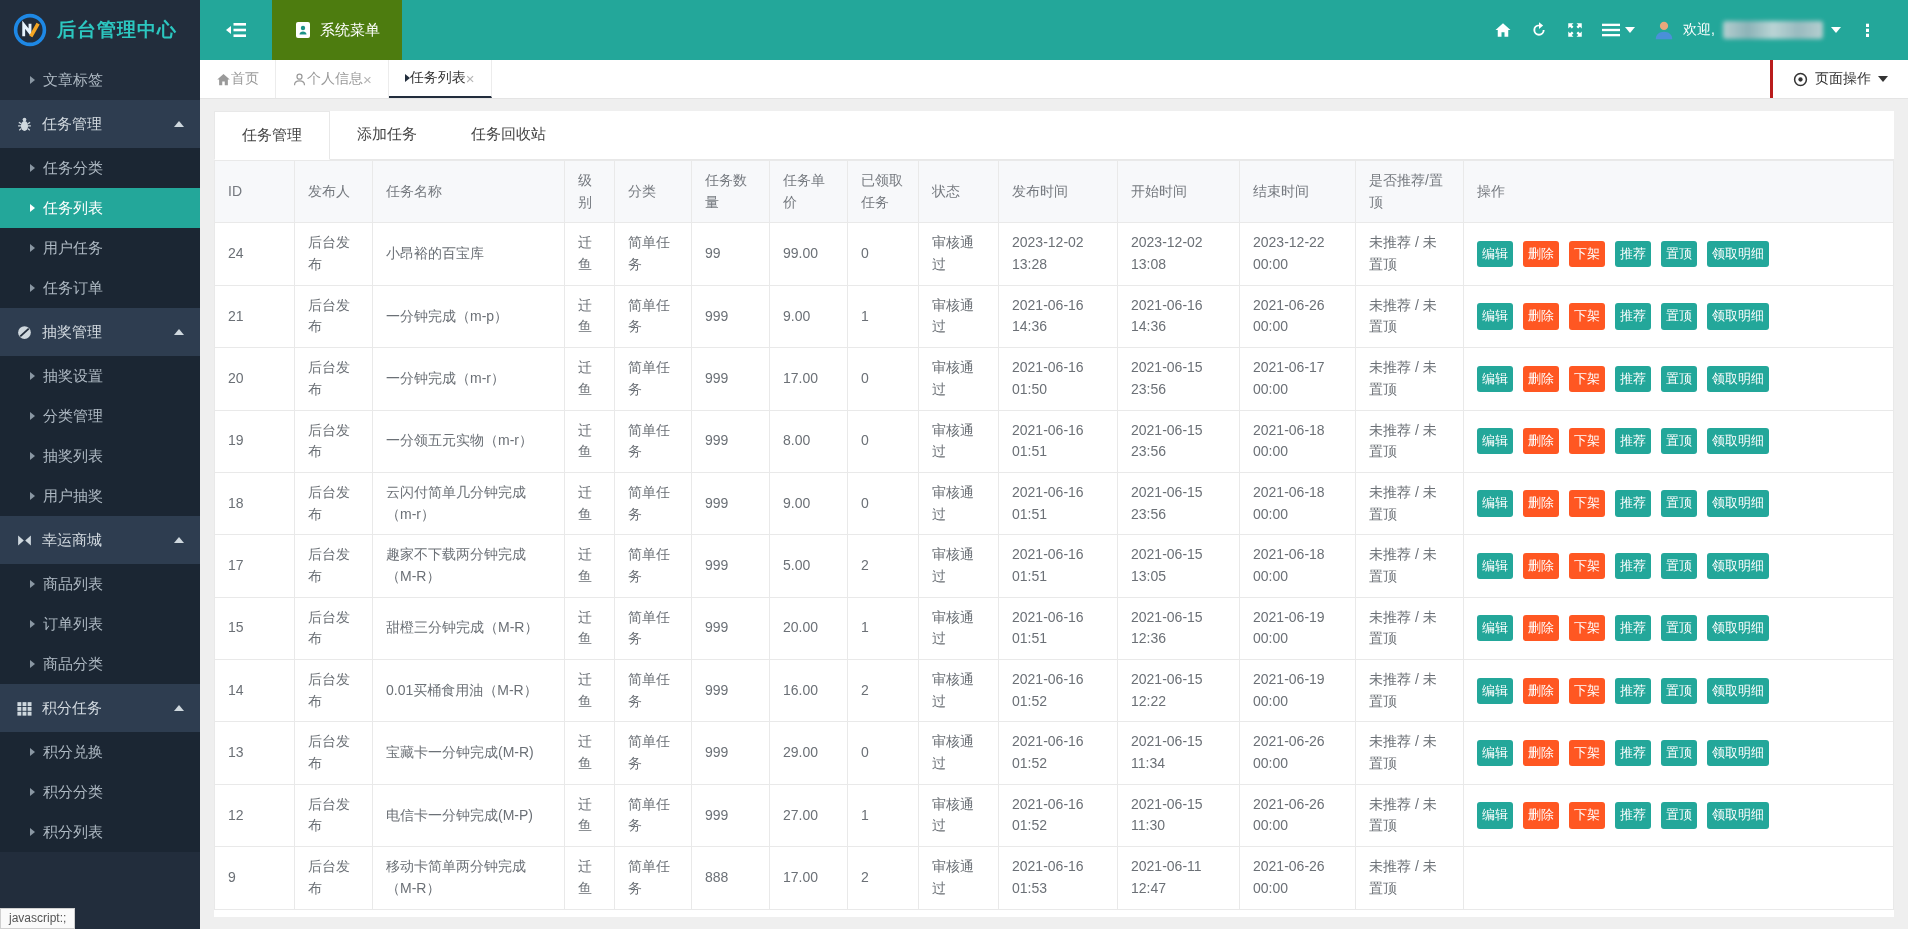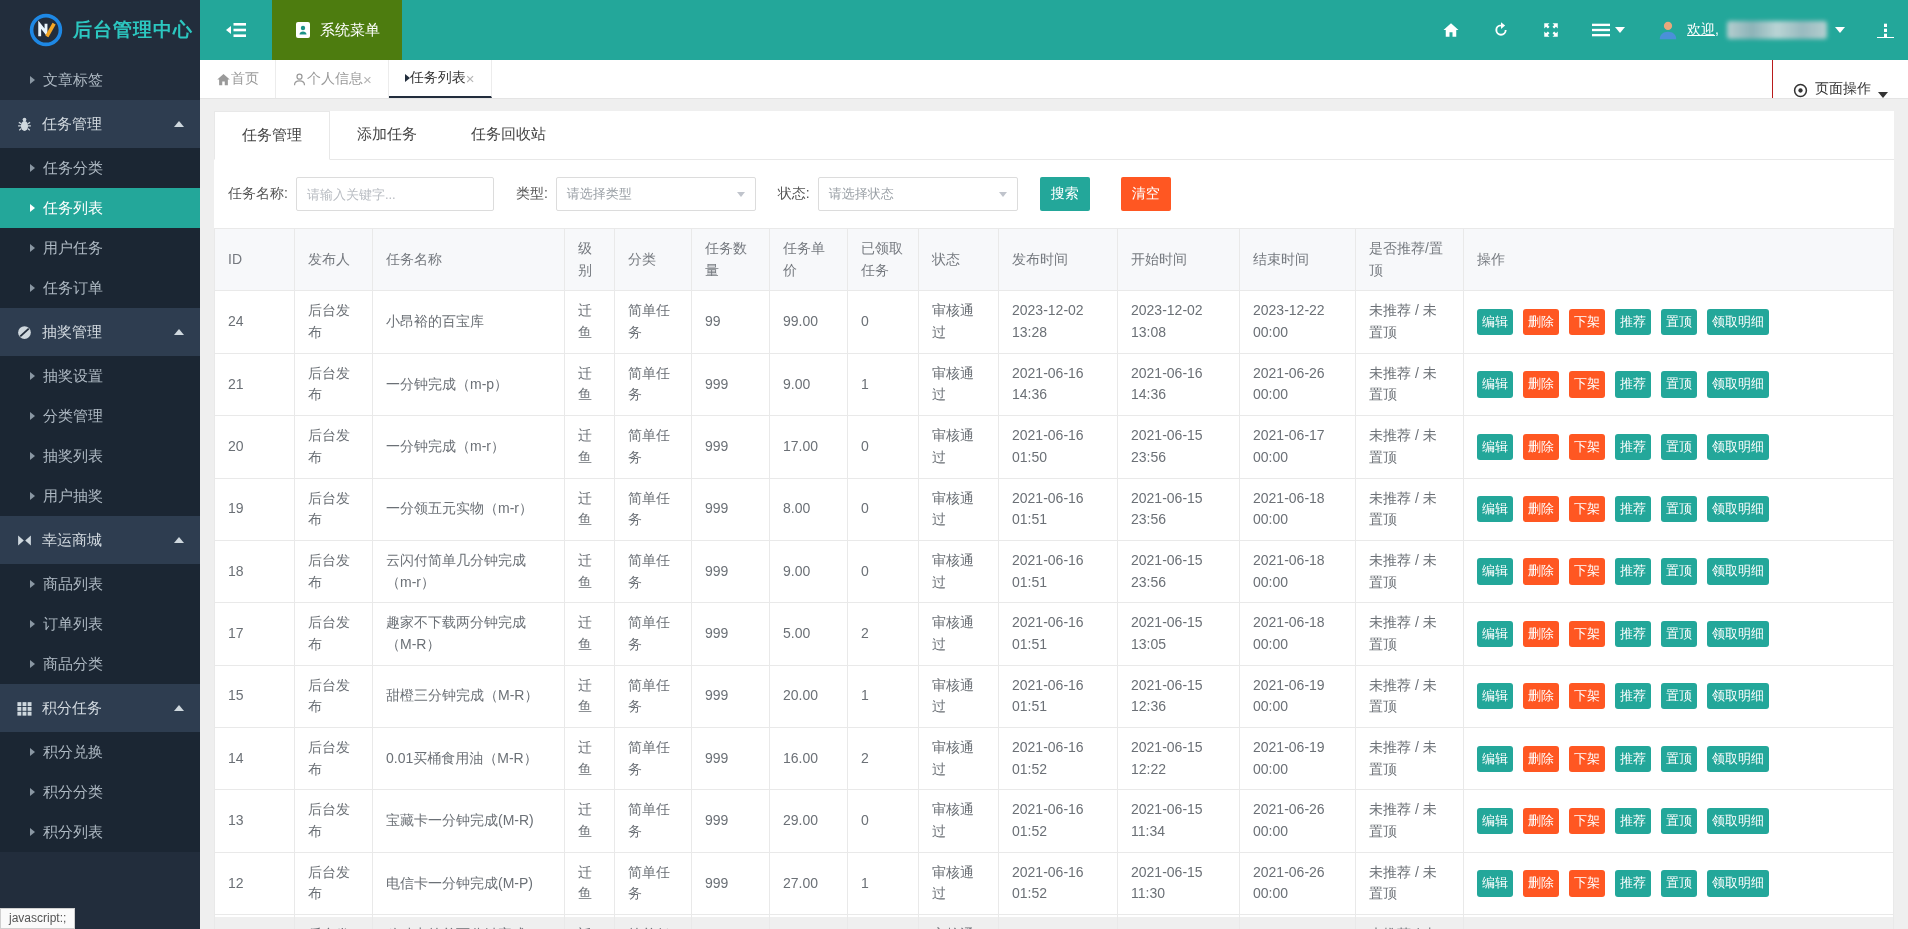--- a/index.html
+++ b/index.html
@@ -4,21 +4,21 @@
 <style>
   * { box-sizing: border-box; margin: 0; padding: 0; }
   html,body { width:1908px; height:929px; overflow:hidden;
     font-family:"Liberation Sans","DejaVu Sans",sans-serif; }
   body { background:#efefef; }
 
   
   .sidebar { position:fixed; left:0; top:0; width:200px; height:100%;
     background:#222d3c; z-index:5; }
   .logo { height:60px; display:flex; align-items:center; gap:9px;
-    padding-left:0;margin-left:28px; }
+    padding-left:12px; }
   .logo-title { color:#2cc7c0; font-size:19px; font-weight:bold; letter-spacing:1px; }
   .side-item { height:40px; display:flex; align-items:center; gap:8px;
     padding-left:30px; color:#aeb9c3; font-size:15px; cursor:pointer; }
   .side-item.active { background:#23a79a; color:#fff; }
   .caret-r { width:0; height:0; border-top:4px solid transparent;
     border-bottom:4px solid transparent; border-left:5px solid #8a97a3; }
   .side-item.active .caret-r { border-left-color:#fff; }
   .side-group { height:48px; display:flex; align-items:center; gap:9px;
     background:#2e3d50; padding:0 16px; color:#d3dae0; font-size:15px; cursor:pointer; }
   .side-group .grow { flex:1; }
@@ -29,44 +29,44 @@
   .gicon svg { width:100%; height:100%; }
 
   
   .main { margin-left:200px; height:100%; display:flex; flex-direction:column; }
 
   .topbar { height:60px; background:#23a79a; display:flex; align-items:center;
     flex-shrink:0; color:#fff; }
   .toggle { padding:0 26px; height:100%; display:flex; align-items:center; cursor:pointer; }
   .top-menu { display:flex; align-items:center; gap:8px; padding:0 22px;
     height:100%; background:#4d7c0f; font-size:15px; cursor:pointer; }
-  .top-right { margin-left:auto; display:flex; align-items:center; gap:32px;
-    padding-right:14px;text-decoration:underline; }
+  .top-right { margin-left:auto; display:flex; align-items:center; gap:18px;
+    padding-right:32px; }
   .tb-icon { width:18px; height:18px; display:inline-flex; cursor:pointer; }
   .tb-icon svg { width:100%; height:100%; }
   .menu-caret { display:flex; align-items:center; gap:5px; cursor:pointer; }
   .caret-dn { width:0; height:0; border-left:5px solid transparent;
     border-right:5px solid transparent; border-top:6px solid #fff; }
   .user-box { display:flex; align-items:center; gap:8px; cursor:pointer; }
   .blur-name { width:100px; height:18px; border-radius:3px;
     background:linear-gradient(90deg,#cfd6da,#9fb5bd,#d5dde0,#aebec6,#cfd6da);
     filter:blur(2px); opacity:.85; }
   .vdots { font-size:17px; font-weight:bold; cursor:pointer; }
 
   .tabstrip { height:39px; background:#fff; display:flex; align-items:stretch;
     border-bottom:1px solid #e4e4e4; flex-shrink:0; }
   .tab { display:flex; align-items:center; padding:0 16px;
     border-right:1px solid #ececec; color:#9a9a9a; font-size:14px; cursor:pointer; }
   .tab.active { color:#333; border-bottom:2px solid #222d3c; }
   .tab .close { color:#b5b5b5; font-size:15px; line-height:1; }
   .tab .caret-r { border-left-color:#222d3c; }
   .t-icon { width:15px; height:15px; display:inline-flex; }
   .t-icon svg { width:100%; height:100%; }
-  .page-ops { margin-left:auto; border-left:1px solid #b91c1c; display:flex;
-    align-items:flex-end; gap:7px; padding:0 20px; color:#333; font-size:14px; cursor:pointer; }
+  .page-ops { margin-left:auto; border-left:3px solid #b91c1c; display:flex;
+    align-items:center; gap:7px; padding:0 20px; color:#333; font-size:14px; cursor:pointer; }
   .page-ops .caret-dn { border-top-color:#333; }
 
   .content { flex:1; background:#efefef; padding:12px 14px; overflow:hidden; }
   .card { background:#fff; height:100%; }
   .card-tabs { display:flex; border-bottom:1px solid #e8e8e8; }
   .card-tab { padding:14px 27px; font-size:15px; color:#444; cursor:pointer; }
   .card-tab.active { border:1px solid #e8e8e8; border-bottom:1px solid #fff;
     margin-bottom:-1px; background:#fff; }
 
   .filter { display:flex; align-items:center; padding:17px 14px;
@@ -341,36 +341,20 @@
   </div>
 
   <div class="content">
     <div class="card">
       <div class="card-tabs" id="card-tabs">
           <div class="card-tab active">任务管理</div>
           <div class="card-tab">添加任务</div>
           <div class="card-tab">任务回收站</div>
         </div>
 
-      <div class="filter">
-        <label>任务名称:</label>
-        <input class="txt-input" placeholder="请输入关键字..." style="">
-        <label>类型:</label>
-        <div class="sel">
-          <span>请选择类型</span>
-          <span class="caret-dn"></span>
-        </div>
-        <label>状态:</label>
-        <div class="sel">
-          <span>请选择状态</span>
-          <span class="caret-dn"></span>
-        </div>
-        <button class="btn-search">搜索</button>
-        <button class="btn-clear">清空</button>
-      </div>
 
       <table>
         <colgroup>
           <col style="width:80px">
             <col style="width:78px">
             <col style="width:192px">
           <col style="width:50px">
             <col style="width:77px">
             <col style="width:78px">
           <col style="width:78px">

